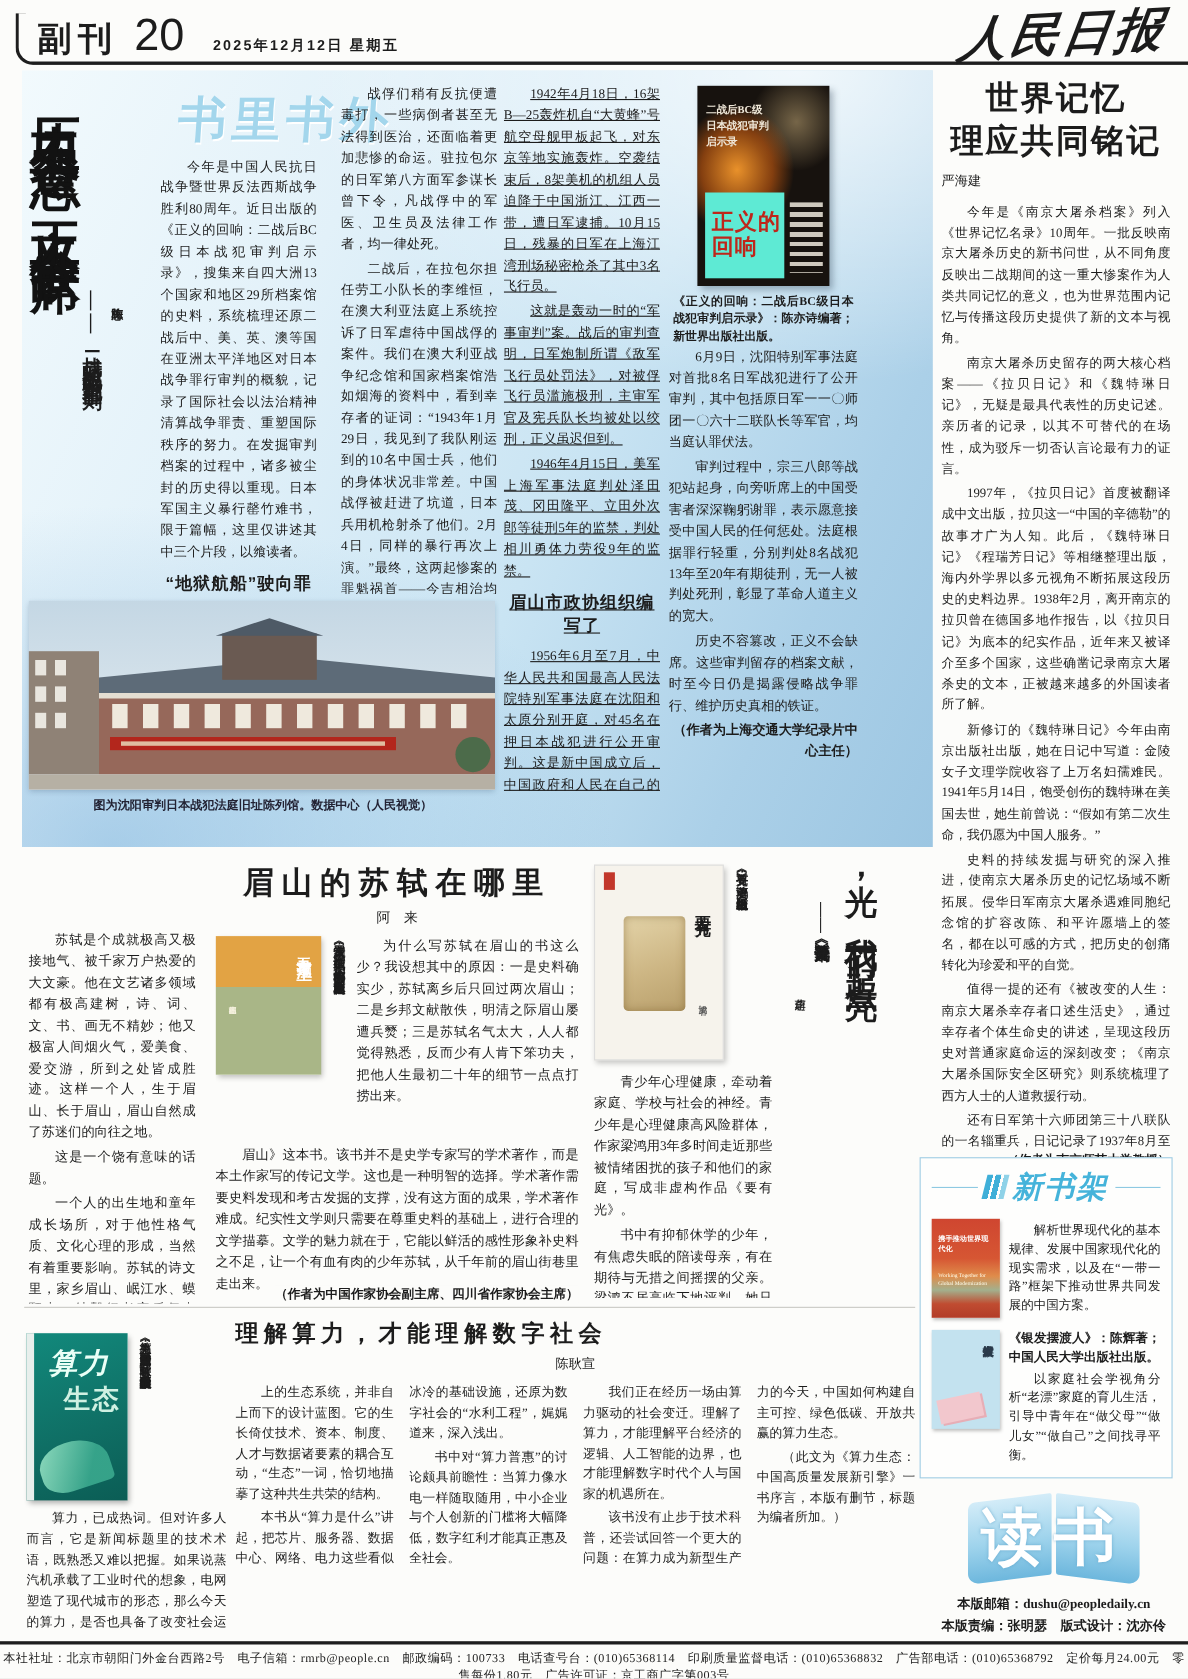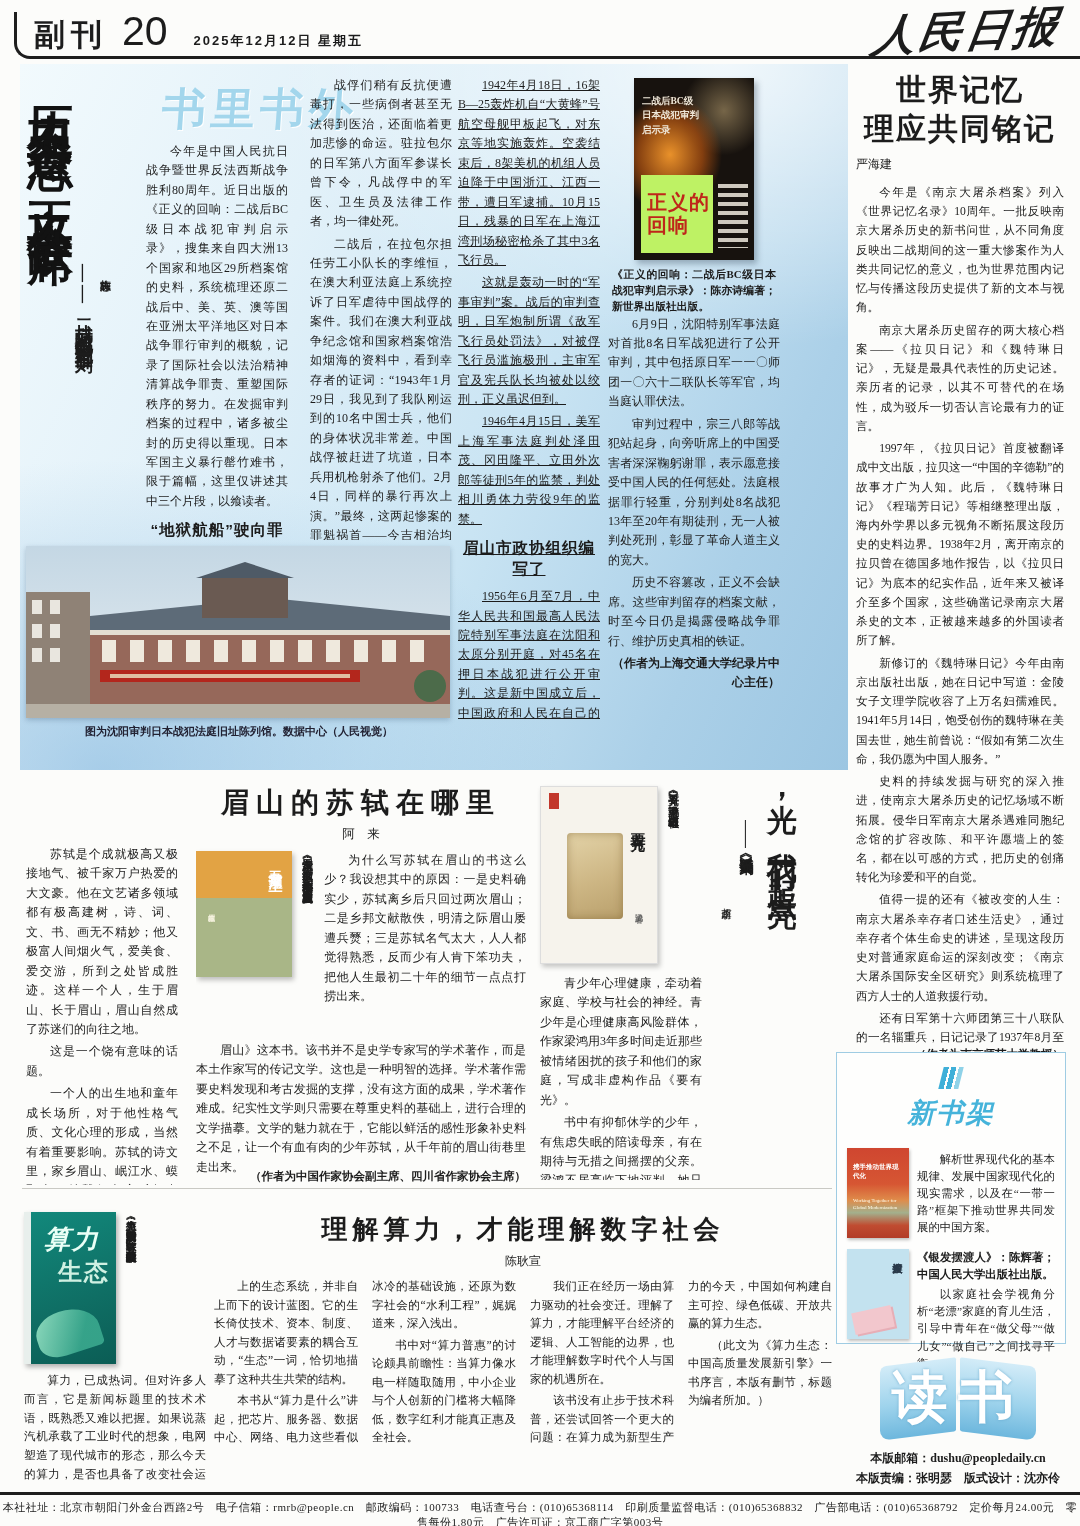--- a/index.html
+++ b/index.html
@@ -38,41 +38,41 @@
   .wc4{left:588px;top:12px;width:172px;height:680px;}
   .subhd{font-family:"Liberation Sans","DejaVu Sans",sans-serif;font-weight:800;font-size:15.5px;
          text-align:center;margin:9px 0 7px;letter-spacing:1px;}
   
   .bk-zy{position:relative;width:120px;height:182px;margin:2px auto 6px;background:#17120e;
          box-shadow:3px 4px 6px rgba(40,60,80,.35);}
   .bk-zy .flame{position:absolute;inset:0;background:
       radial-gradient(60% 45% at 30% 42%,rgba(244,152,44,.95) 0%,rgba(178,82,16,.7) 45%,rgba(0,0,0,0) 72%),
       radial-gradient(50% 35% at 75% 18%,rgba(196,170,120,.55) 0%,rgba(0,0,0,0) 70%);}
   .bk-zy-top{position:absolute;left:8px;top:16px;font-size:9.5px;font-weight:700;color:#efe7d8;line-height:1.5;}
-  .bk-zy-panel{position:absolute;left:7px;bottom:7px;width:72px;height:78px;background:#bef264;
+  .bk-zy-panel{position:absolute;left:7px;bottom:7px;width:72px;height:78px;background:#5eead4;
                display:flex;flex-direction:column;justify-content:center;padding-left:6px;box-sizing:border-box;}
   .bk-zy-panel .t{font-size:20px;font-weight:900;color:#bf261a;line-height:1.15;letter-spacing:1px;}
   .bk-zy-side{position:absolute;right:6px;bottom:12px;width:30px;height:64px;background:
       repeating-linear-gradient(180deg,#efe9dd 0 4px,rgba(0,0,0,0) 4px 9px);opacity:.85;}
   .bk-cap{font-size:10.8px;font-weight:700;text-align:justify;line-height:1.5;margin:0 4px;}
   
   .war-photo{left:6px;top:482px;width:424px;height:172px;box-shadow:0 2px 5px rgba(30,60,90,.25);}
   .war-photocap{left:14px;top:660px;width:410px;text-align:center;font-size:11px;font-weight:700;color:#223;}
   
   .sec-mem{left:856px;top:70px;width:208px;height:978px;}
   .mem-h{font-family:"Liberation Sans","DejaVu Sans",sans-serif;font-size:30px;font-weight:800;
          text-align:center;line-height:1.3;letter-spacing:2px;}
   .mem-byl{text-align:left;font-size:12px;margin:8px 0 10px;}
   .mem-body{height:860px;overflow:hidden;}
   .mem-body .par{font-size:11.6px;line-height:1.66;}
   .mem-note{text-align:right;font-size:11.5px;font-weight:700;margin-top:4px;}
   
   .sec-shelf{left:836px;top:1052px;width:230px;height:292px;border:1px solid #9fcce3;
              background:#fefefd;box-sizing:border-box;padding:8px 10px;}
-  .shelf-head{display:flex;align-items:center;gap:6px;flex-direction:column;}
+  .shelf-head{display:flex;align-items:center;gap:6px;}
   .shelf-line{flex:1;height:1px;background:#8ec9e2;}
   .shelf-bars{width:20px;height:22px;transform:skewX(-14deg);background:
       linear-gradient(90deg,#3fafd8 0 26%,transparent 26% 38%,#3fafd8 38% 64%,transparent 64% 76%,#8fd2e8 76% 100%);}
   .shelf-title{font-family:"Liberation Sans","DejaVu Sans",sans-serif;font-size:27px;font-weight:800;
                font-style:italic;color:#45b3da;letter-spacing:2px;}
   .shelf-item{display:flex;gap:8px;margin-top:11px;}
   .shelf-txt{flex:1;}
   .shelf-txt .t{font-size:11.4px;font-weight:700;text-align:justify;line-height:1.5;margin:0;}
   .shelf-txt .d{font-size:11.4px;text-align:justify;text-indent:2em;line-height:1.5;margin:3px 0 0;}
   .sc1{width:62px;height:90px;flex:none;box-shadow:1px 2px 3px rgba(0,0,0,.25);position:relative;background:
@@ -131,21 +131,21 @@
       linear-gradient(160deg,#12897c 0%,#0f6e64 60%,#0b5d55 100%);}
   .bk-sl .sp{position:absolute;left:0;top:0;bottom:0;width:7px;background:#e8efec;}
   .bk-sl .t1{position:absolute;left:20px;top:10px;font-size:26px;font-weight:900;font-style:italic;color:#eafff6;letter-spacing:2px;}
   .bk-sl .t2{position:absolute;left:34px;top:44px;font-size:24px;font-weight:900;color:#cff0e2;letter-spacing:2px;}
   .bk-sl .hand{position:absolute;left:12px;bottom:10px;width:64px;height:44px;border-radius:50% 60% 10% 40%;
       background:linear-gradient(120deg,#9fe8c9,#3aa98e 70%);opacity:.9;transform:rotate(-18deg);}
   .sl-vcap{height:152px;font-size:10.5px;font-weight:700;line-height:1.5;margin-left:7px;}
   .sl-lp{margin-top:8px;height:108px;overflow:hidden;}
   .sl-lp .par{font-size:11.6px;}
   .sl-main{left:214px;top:1194px;width:618px;height:290px;}
-  .sl-h{font-size:26px;text-align:center;letter-spacing:5px;font-weight:600;margin:18px 0 0;}
+  .sl-h{font-size:21px;letter-spacing:5px;font-weight:600;margin:4px 0 0;}
   .sl-byl{text-align:center;font-size:12px;margin:6px 0 8px;}
   .sl-cols{column-count:4;column-gap:14px;height:212px;overflow:hidden;}
   .sl-cols .par{font-size:11.6px;line-height:1.6;}
   .sl-end{font-size:11.3px;}
   
   .ft-rule{left:0;top:1492px;width:1080px;border-top:3px solid #1e1e1e;height:0;}
   .ft-text{left:0;top:1500px;width:1080px;text-align:center;font-size:11px;letter-spacing:.5px;color:#222;}
 </style>
 </head>
 <body>

